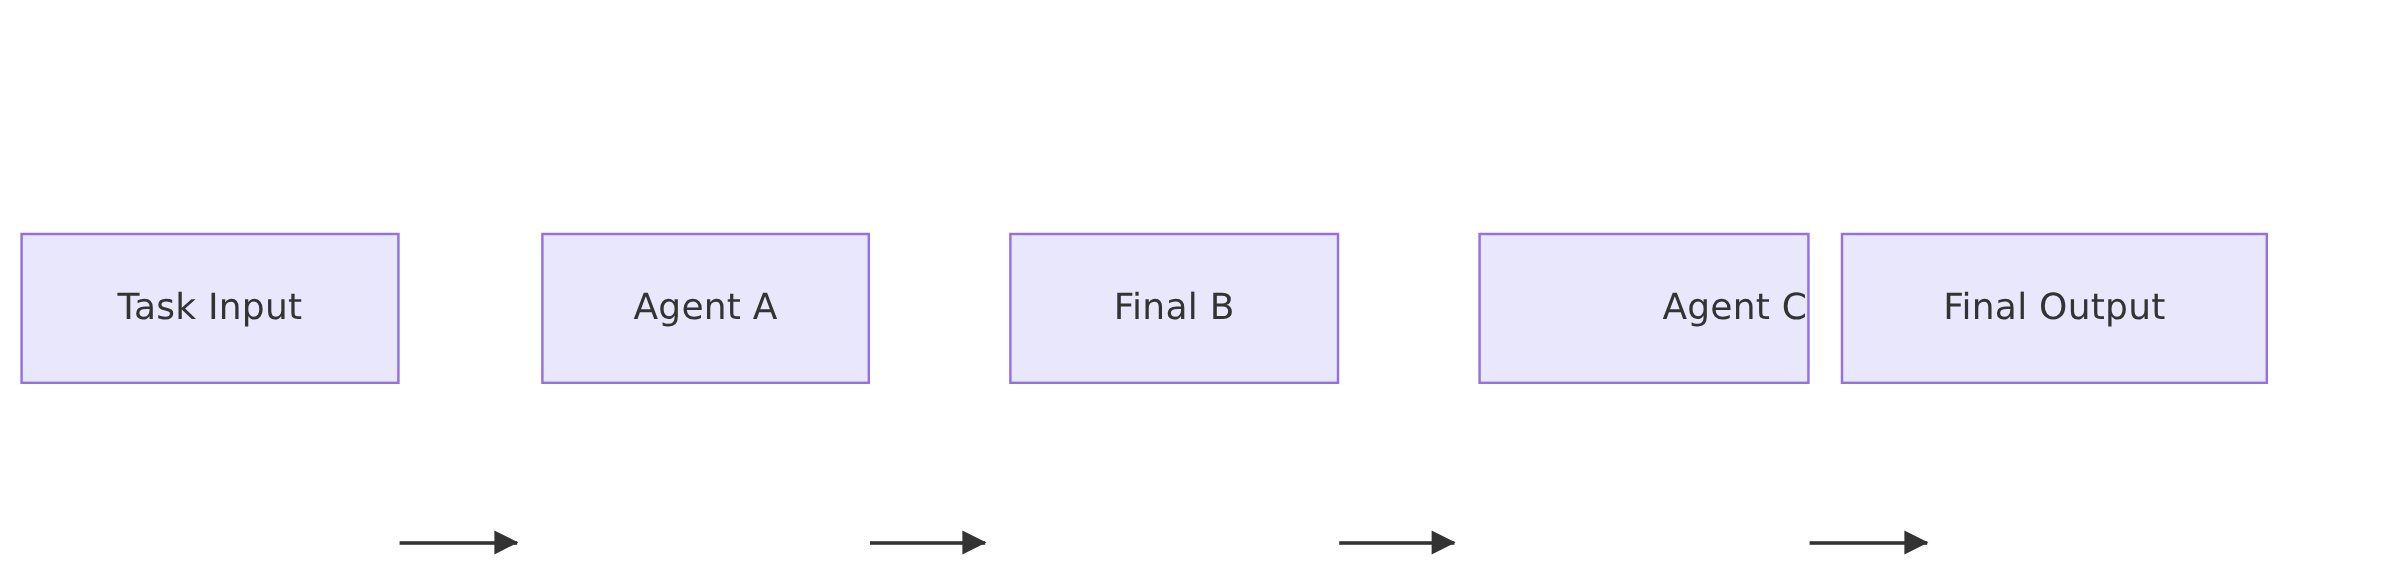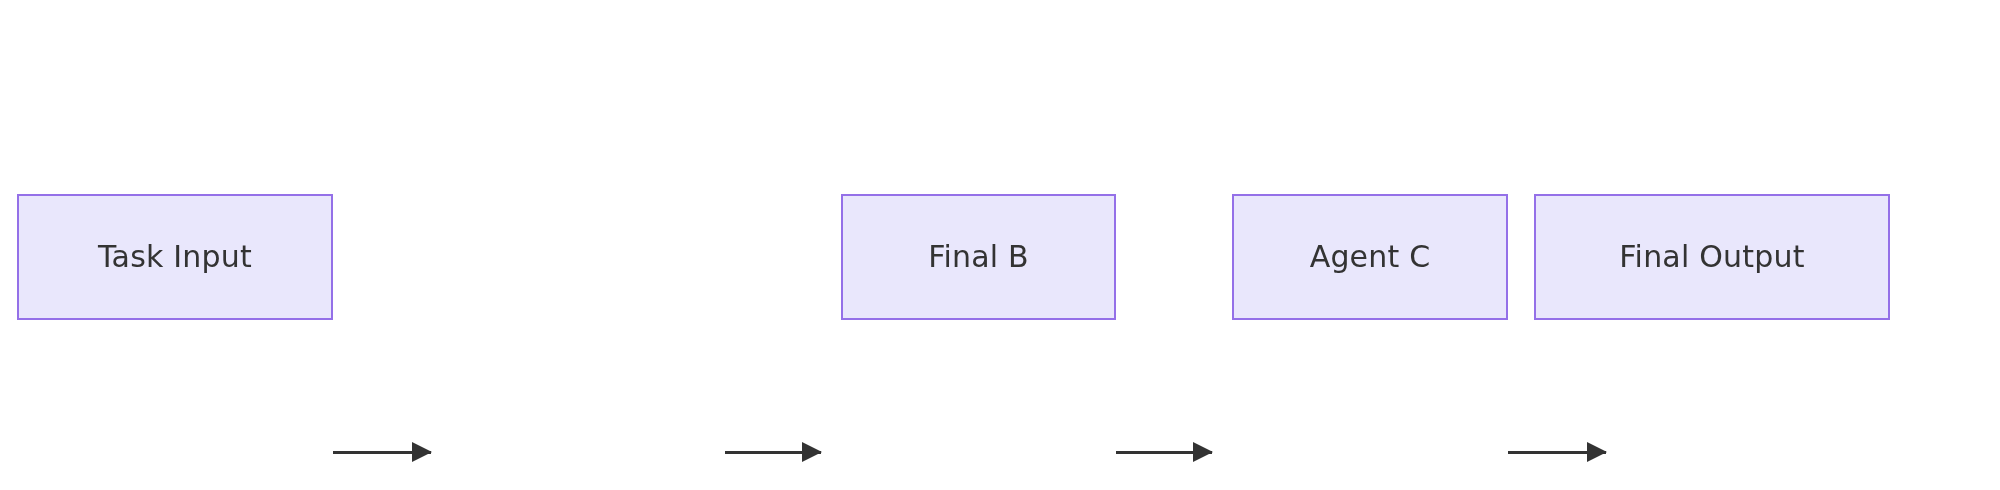--- a/index.html
+++ b/index.html
@@ -48,21 +48,21 @@
     color: #333333;
     letter-spacing: 0.2px;
     white-space: nowrap;
     user-select: none;
   }
 
   
   .node-task-input   { left: 17px;   width: 316px; }
   .node-agent-a      { left: 451px;  width: 274px; }
   .node-agent-b      { left: 841px;  width: 275px; }
-  .node-agent-c      { left: 1232px; width: 276px; }
+  .node-agent-c      { left: 1232px; width: 276px; justify-content: flex-end; }
   .node-final-output { left: 1534px; width: 356px; }
 
   
   .edge {
     position: absolute;
     top: 256px;
     height: 4px;
   }
   .edge-line {
     position: absolute;
@@ -97,20 +97,23 @@
 
     <div class="node node-task-input">
       <span class="node-label">Task Input</span>
     </div>
 
     <div class="edge edge-1">
       <div class="edge-line"></div>
       <div class="edge-head"></div>
     </div>
 
+    <div class="node node-agent-a">
+      <span class="node-label">Agent A</span>
+    </div>
 
     <div class="edge edge-2">
       <div class="edge-line"></div>
       <div class="edge-head"></div>
     </div>
 
     <div class="node node-agent-b">
       <span class="node-label">Final B</span>
     </div>
 

